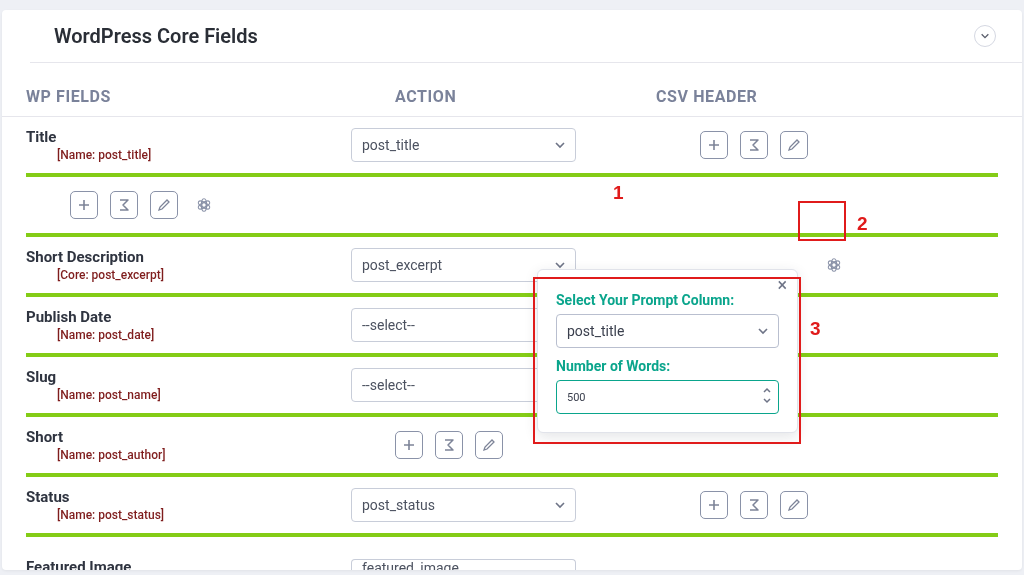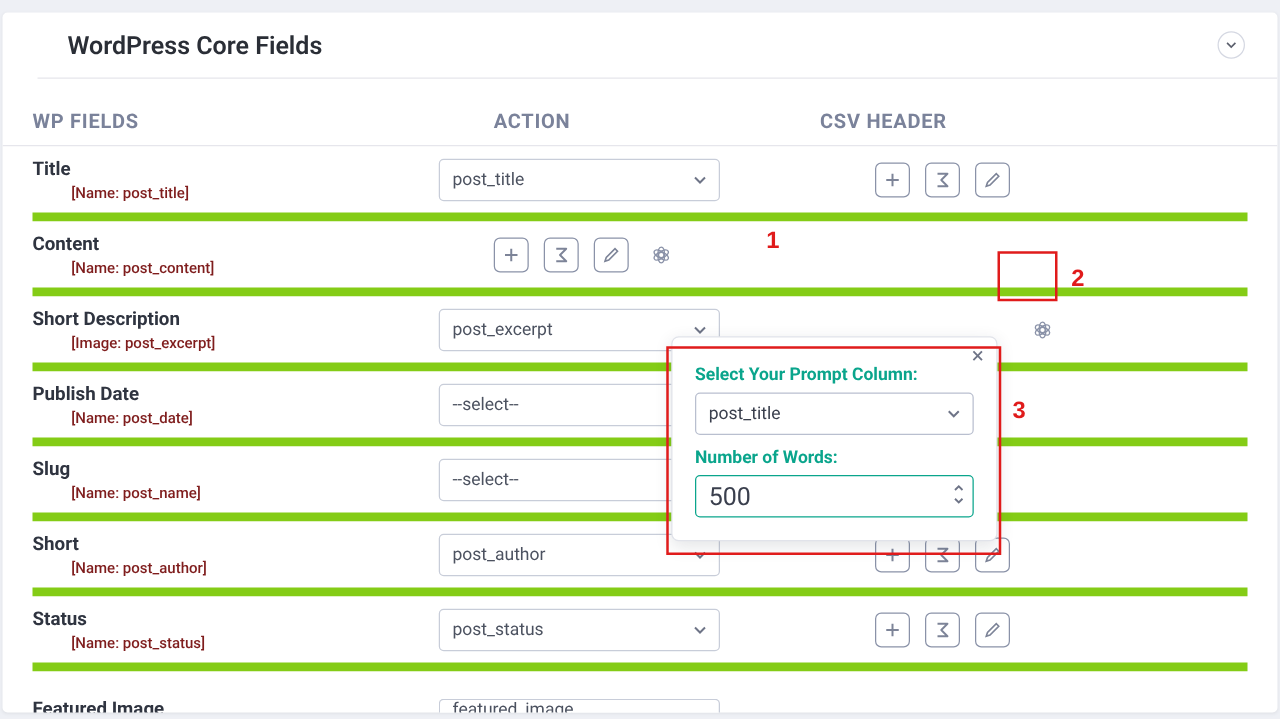--- a/index.html
+++ b/index.html
@@ -29,21 +29,21 @@
     grid-template-columns: 325px 305px 1fr;
     padding: 24px 24px 10px 24px;
     color: #7a829a; font-size: 16px; letter-spacing: .6px; font-weight: 700;
     border-bottom: 1px solid #e6e6ec;
   }
   .rows { padding: 0 24px; }
   .row {
     display: grid;
     grid-template-columns: 325px 305px 1fr;
     align-items: center;
-    border-bottom: 7px solid #84cc16;
+    border-bottom: 4px solid #84cc16;
     min-height: 60px;
     padding: 6px 0;
   }
   .field-label { font-size: 15px; font-weight: 700; color: #2f3440; line-height: 1.25; }
   .field-sub { font-size: 12px; color: #7f1d1d; font-weight: 500; margin-top: 2px; padding-left: 31px; }
   .select {
     position: relative;
     width: 225px; height: 34px;
     border: 1px solid #c8cdd9; border-radius: 4px;
     background: #fff;
@@ -94,21 +94,21 @@
   }
   .popover-label { color: #0aa58c; font-weight: 700; font-size: 14px; margin-bottom: 6px; margin-top: 10px;}
   .popover-label.first { margin-top: 4px; }
   .popover-select {
     width: 100%; height: 34px; border: 1px solid #b9bfcf; border-radius: 4px;
     padding: 0 30px 0 10px; font-size: 14px; color: #3a3f4d; position: relative;
     display:flex; align-items:center; cursor:pointer;
   }
   .popover-input {
     width: 100%; height: 34px; border: 1.5px solid #0aa58c; border-radius: 4px;
-    padding: 0 28px 0 10px; font-size: 20px; color: #3a3f4d; position: relative;
+    padding: 0 28px 0 10px; font-size: 11px; color: #3a3f4d; position: relative;
     display:flex; align-items:center;
   }
   .stepper {
     position: absolute; right: 6px; top: 4px;
     display:flex; flex-direction:column; gap:1px; color:#6e7487;
   }
   .stepper svg { width:10px; height:10px; display:block; }
 </style>
 </head>
 <body>
@@ -158,24 +158,20 @@
           </div>
         <div class="icon-btn">
             <svg viewBox="0 0 16 16">
               <path d="M3 13l1-3 7-7 2 2-7 7-3 1z" stroke="currentColor" stroke-width="1.3" fill="none"></path>
             </svg>
           </div>
       </div>
     </div>
 
     <div class="row">
-      <div>
-        <div class="field-label">Content</div>
-        <div class="field-sub">[Name: post_content]</div>
-      </div>
       <div class="actions">
         <div class="icon-btn">
             <svg viewBox="0 0 16 16">
               <path d="M8 3v10M3 8h10" stroke="currentColor" stroke-width="1.6" fill="none"></path>
             </svg>
           </div>
         <div class="icon-btn">
             <svg viewBox="0 0 16 16">
               <path d="M4 3h8l-5 5 5 5H4" stroke="currentColor" stroke-width="1.5" fill="none" stroke-linejoin="round"></path>
             </svg>
@@ -194,21 +190,21 @@
                 <path d="M12 2.5c3 0 4 4.2 4 9.5s-1 9.5-4 9.5-4-4.2-4-9.5 1-9.5 4-9.5z"></path>
               </g>
             </svg>
           </div>
       </div>
     </div>
 
     <div class="row">
       <div>
         <div class="field-label">Short Description</div>
-        <div class="field-sub">[Image: post_excerpt]</div>
+        <div class="field-sub">[Core: post_excerpt]</div>
       </div>
       <div class="select">
         <span>post_excerpt</span>
         <span class="chev">
             <svg width="12" height="12" viewBox="0 0 12 12">
               <path d="M2 4l4 4 4-4" fill="none" stroke="currentColor" stroke-width="1.6"></path>
             </svg>
           </span>
       </div>
       <div class="actions">
@@ -258,28 +254,20 @@
           </span>
       </div>
       <div class="actions"></div>
     </div>
 
     <div class="row">
       <div>
         <div class="field-label">Short</div>
         <div class="field-sub">[Name: post_author]</div>
       </div>
-      <div class="select">
-        <span>post_author</span>
-        <span class="chev">
-            <svg width="12" height="12" viewBox="0 0 12 12">
-              <path d="M2 4l4 4 4-4" fill="none" stroke="currentColor" stroke-width="1.6"></path>
-            </svg>
-          </span>
-      </div>
       <div class="actions">
         <div class="icon-btn">
             <svg viewBox="0 0 16 16">
               <path d="M8 3v10M3 8h10" stroke="currentColor" stroke-width="1.6" fill="none"></path>
             </svg>
           </div>
         <div class="icon-btn">
             <svg viewBox="0 0 16 16">
               <path d="M4 3h8l-5 5 5 5H4" stroke="currentColor" stroke-width="1.5" fill="none" stroke-linejoin="round"></path>
             </svg>

